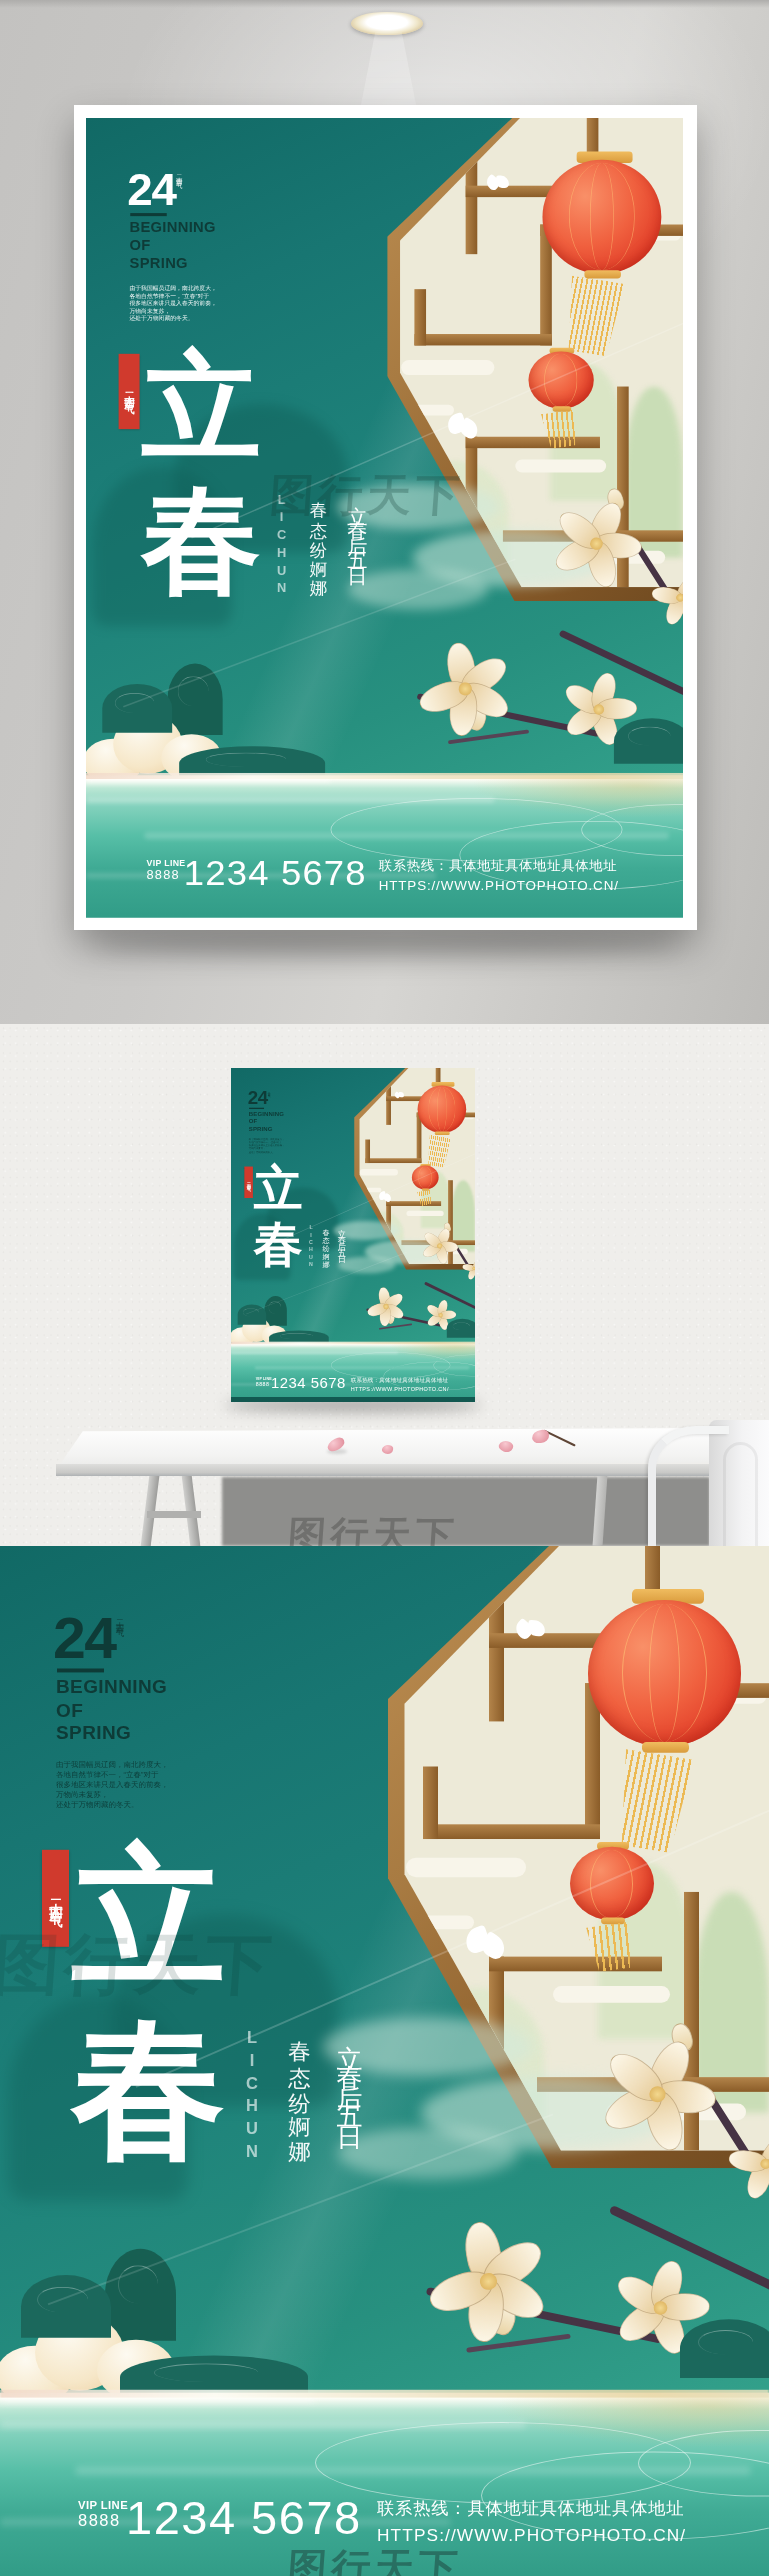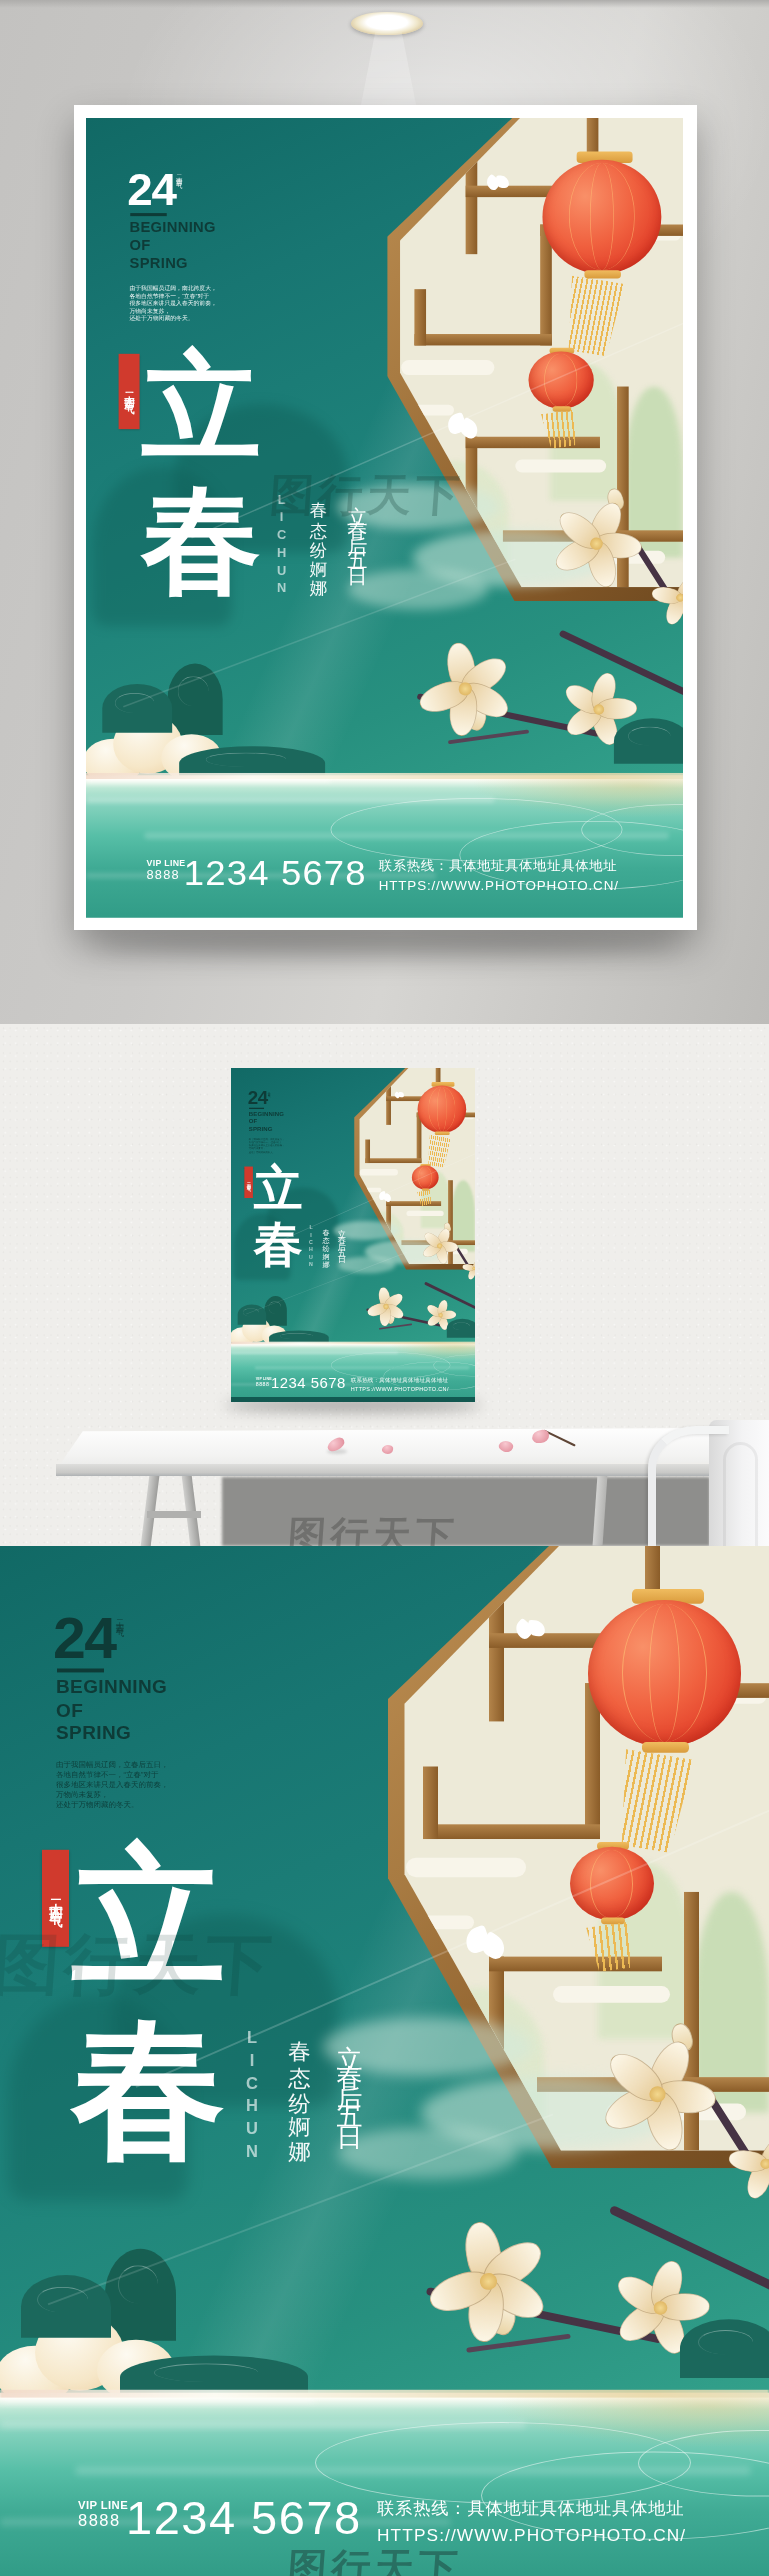--- a/index.html
+++ b/index.html
@@ -626,21 +626,21 @@
     <div class="shore"></div>
     <div class="diag d1"></div>
     <div class="diag d2"></div>
 
     <div class="num24">24</div>
     <div class="num24-side">二十四节气</div>
     <div class="rule24"></div>
     <div class="ttl-en">BEGINNING
 OF
 SPRING</div>
-    <div class="desc">由于我国幅员辽阔，立春后五日，
+    <div class="desc">由于我国幅员辽阔，南北跨度大，
 各地自然节律不一，“立春”对于
 很多地区来讲只是入春天的前奏，
 万物尚未复苏，
 还处于万物闭藏的冬天。</div>
     <div class="badge">
       <span>二十四节气</span>
     </div>
     <div class="bigchar c1">立</div>
     <div class="bigchar c2">春</div>
     <div class="lichun">LICHUN</div>

